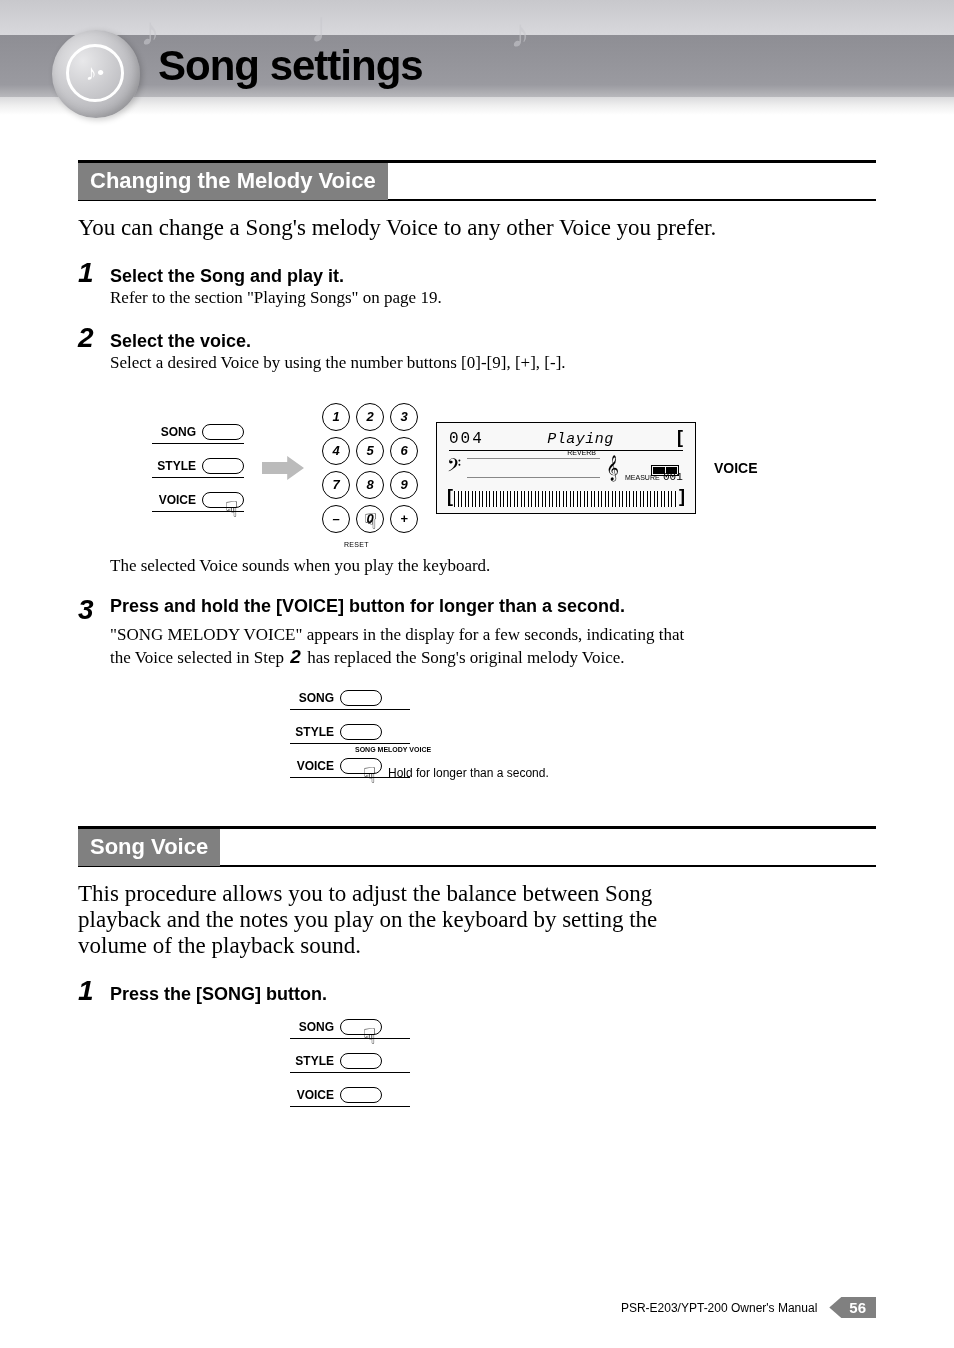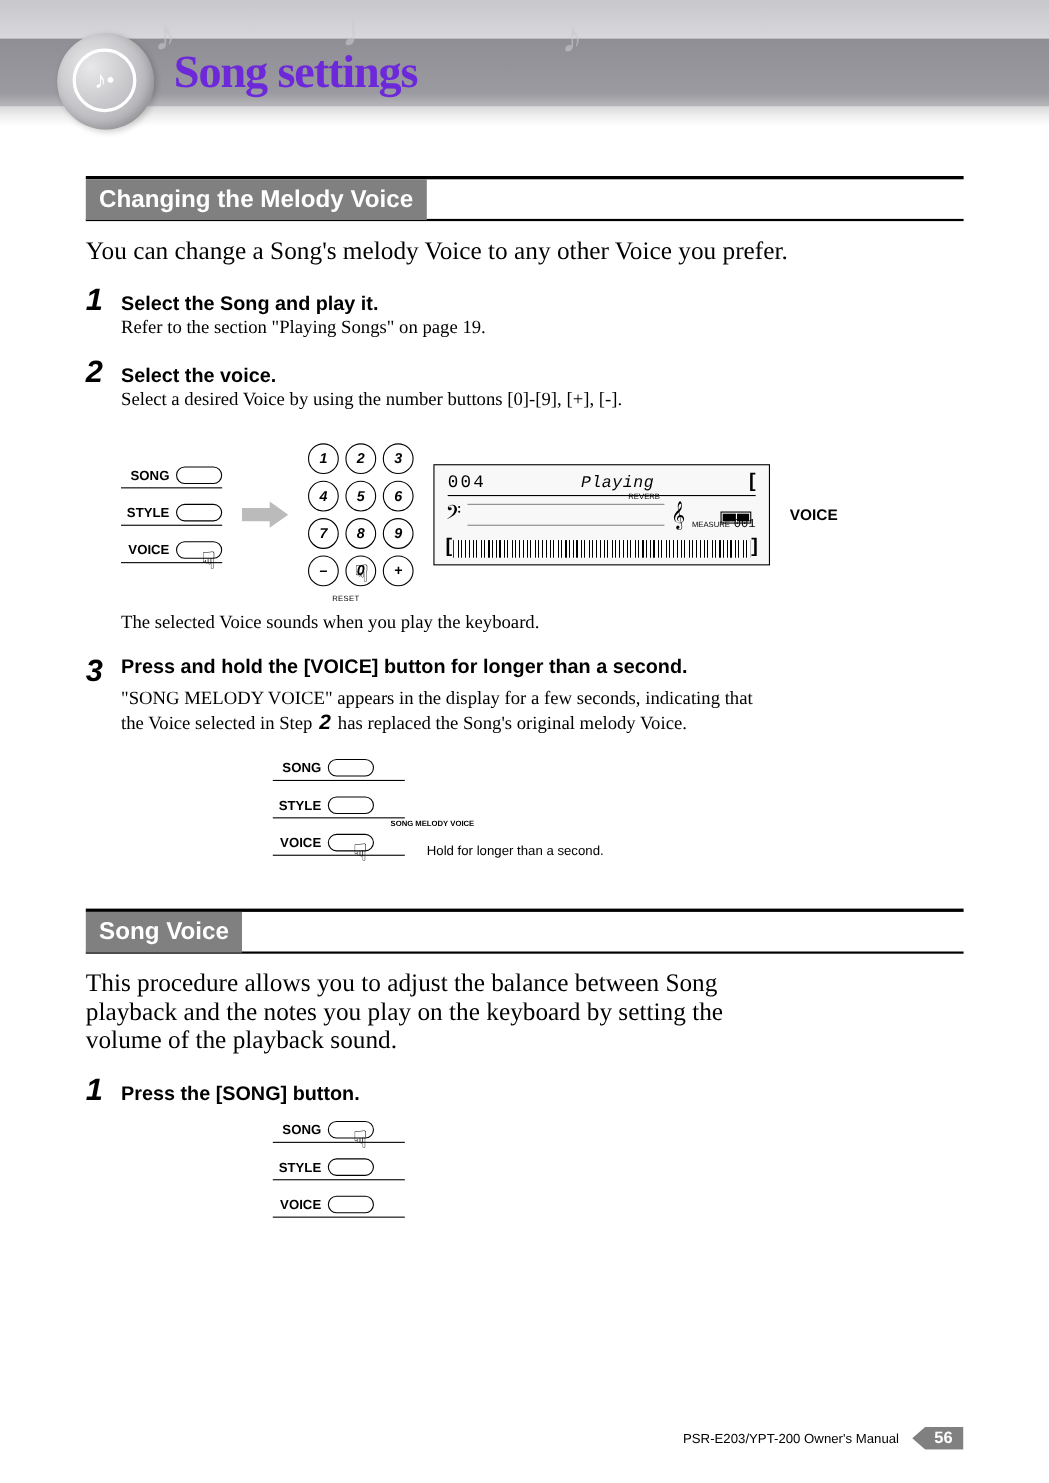--- a/index.html
+++ b/index.html
@@ -49,24 +49,24 @@
     width: 58px; height: 58px;
     border-radius: 50%;
     border: 3px solid #fff;
     display: flex; align-items: center; justify-content: center;
     color: #fff;
     font-size: 22px;
   }
   .page-title {
     position: absolute;
     left: 158px; top: 42px;
-    font-family: Liberation Serif, serif;
+    font-family: Liberation Sans, sans-serif;
     font-weight: 900;
     font-size: 42px;
-    color: #6d28d9;
+    color: #000000;
     letter-spacing: -1px;
     font-stretch: condensed;
   }
   .content {
     position: absolute;
     left: 78px; right: 78px;
     top: 160px;
   }
   .section-rule-top {
     border-top: 3px solid #000;
@@ -128,20 +128,21 @@
   .figure-row {
     margin: 28px 0 22px 32px;
     display: flex;
     align-items: center;
     gap: 18px;
   }
   .btn-stack {
     display: flex;
     flex-direction: column;
     gap: 14px;
+    margin-left: 42px;
   }
   .btn-row {
     display: flex;
     align-items: center;
     gap: 6px;
     border-bottom: 1px solid #000;
     padding-bottom: 3px;
   }
   .btn-lbl {
     font-family: Arial, sans-serif;
@@ -197,21 +198,21 @@
     font-size: 22px;
   }
   .keypad-reset {
     position: absolute;
     left: 22px; top: 138px;
     font-family: Arial, sans-serif;
     font-size: 7px;
     letter-spacing: 0.3px;
   }
   .lcd {
-    width: 306px; height: 92px;
+    width: 260px; height: 92px;
     border: 1.5px solid #000;
     position: relative;
     font-family: Arial, sans-serif;
     background: #f8f8f8;
   }
   .lcd-top {
     position: absolute; top: 6px; left: 12px; right: 12px;
     height: 22px;
     border-bottom: 1px solid #000;
     display: flex; justify-content: space-between; align-items: flex-end;

